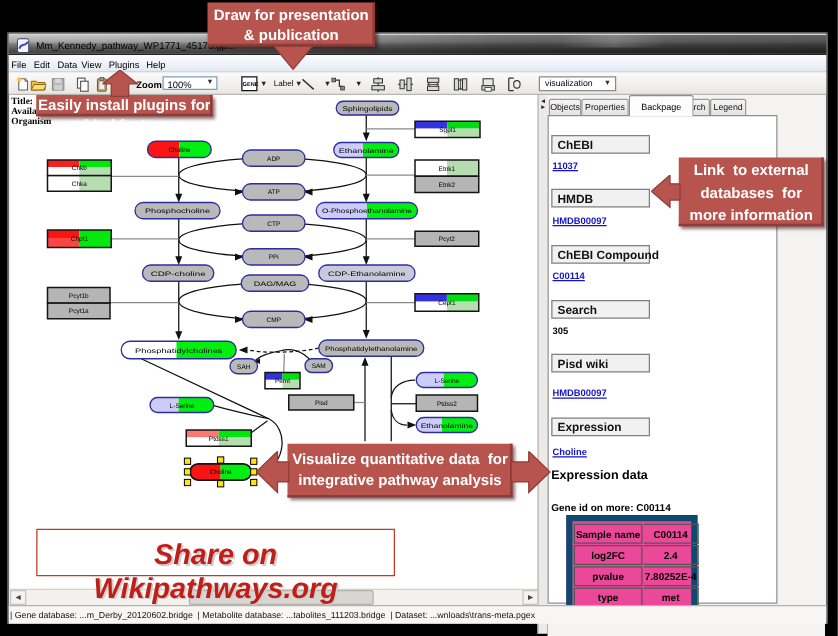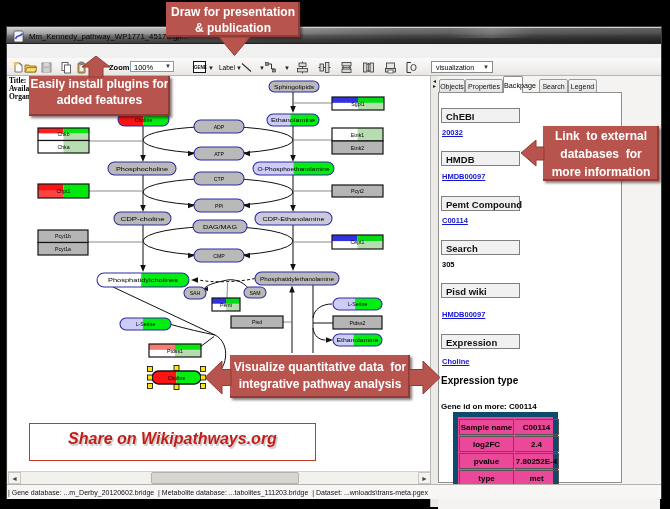--- a/index.html
+++ b/index.html
@@ -16,20 +16,28 @@
 background:linear-gradient(to right,rgba(0,0,0,0) 0%,rgba(0,0,0,.10) 30%,rgba(0,0,0,.42) 60%,rgba(0,0,0,.52) 100%),
 linear-gradient(to bottom,#cacaca 0%,#a8a8a8 35%,#7c7c7c 50%,#565656 75%,#404040 100%);
 border-top:1px solid #d4d4d4;border-bottom:1px solid #222">
 <svg class="abs" style="left:6px;top:2px" width="12" height="13" viewBox="0 0 12 13">
 <rect x="1" y="1" width="9" height="11" rx="1.5" fill="#f4f4ff" stroke="#445" stroke-width="0.8"></rect>
 <path d="M2.5 9 C4 4,6 8,9.5 3.5" stroke="#3b49c4" stroke-width="1.6" fill="none"></path>
       </svg>
 <div class="abs" style="left:22px;top:4px;font-size:7.8px;color:#000">Mm_Kennedy_pathway_WP1771_45176.gp...</div>
 <div class="abs" style="left:430px;top:0;width:120px;height:10px;background:linear-gradient(105deg,rgba(255,255,255,0) 10%,rgba(255,255,255,.18) 45%,rgba(255,255,255,0) 80%)"></div>
 </div>
+    <div class="abs" style="left:0;top:17px;width:100%;height:14px;background:linear-gradient(to bottom,#fcfdfe,#edf1f8 60%,#e4e9f2);border-bottom:1px solid #c8cdd8;font-size:7.5px;color:#000">
+      <span class="abs" style="left:2px;top:3px">File</span>
+      <span class="abs" style="left:20px;top:3px">Edit</span>
+      <span class="abs" style="left:39px;top:3px">Data</span>
+      <span class="abs" style="left:58px;top:3px">View</span>
+      <span class="abs" style="left:80px;top:3px">Plugins</span>
+      <span class="abs" style="left:110px;top:3px">Help</span>
+    </div>
     <div class="abs" style="left:0;top:31px;width:100%;height:18px;background:linear-gradient(to bottom,#fbfaf9,#f0eeeb 70%,#e8e6e2);border-bottom:1px solid #b9b6b1">
       <svg class="abs" style="left:5px;top:3px" width="13" height="13" viewBox="0 0 13 13">
         <path d="M3 2 h5 l2 2 v7 h-7 z" fill="#fff" stroke="#666" stroke-width="0.9"></path>
         <path d="M8 2 l2 2 h-2 z" fill="#dcdcdc" stroke="#666" stroke-width="0.7"></path>
         <circle cx="3.5" cy="2.5" r="1.8" fill="#f7c53a"></circle>
       </svg>
       <svg class="abs" style="left:17px;top:3px" width="13" height="13" viewBox="0 0 13 13">
         <path d="M1 4 h4 l1 1 h6 v6 h-11 z" fill="#f0c040" stroke="#8a6a10" stroke-width="0.8"></path>
         <path d="M1 11 l2.2-4.4 h10 L11 11 z" fill="#fadb7a" stroke="#8a6a10" stroke-width="0.8"></path>
       </svg>
@@ -336,62 +344,62 @@
 <div class="abs" style="right:0;top:0;width:13px;height:12px;background:#f4f3f1;border:1px solid #c9c6c0;font-size:7px;color:#444;text-align:center;line-height:11px">►</div>
 <div class="abs" style="left:143px;top:0;width:148px;height:12px;background:#d8d6d2;border:1px solid #b5b2ac;border-radius:2px"></div>
 </div>
     <div class="abs" style="left:423px;top:49px;width:8px;height:431px;background:#eceae7;border-left:1px solid #b9b6b1">
 <div class="abs" style="left:1px;top:3px;font-size:5px;color:#222;line-height:5px">◄<br>►</div>
     </div>
     <div class="abs" style="left:431px;top:49px;width:222px;height:434px;background:#f4f3f1">
       <div class="abs" style="left:0;top:0;width:100%;height:17px">
         <div class="abs" style="left:1px;top:3px;width:26px;height:14px;background:linear-gradient(#f4f4f4,#e3e3e3);border:1px solid #9a9a9a;border-radius:2px 2px 0 0;font-size:7px;text-align:center;padding-top:3px;color:#111">Objects</div>
         <div class="abs" style="left:27px;top:3px;width:38px;height:14px;background:linear-gradient(#f4f4f4,#e3e3e3);border:1px solid #9a9a9a;border-radius:2px 2px 0 0;font-size:7px;text-align:center;padding-top:3px;color:#111">Properties</div>
-        <div class="abs" style="left:65px;top:0;width:20px;height:17px;background:#fdfdfd;border:1px solid #8f8f8f;border-bottom:none;border-radius:2px 2px 0 0;font-size:7.2px;text-align:left;padding-top:4px;z-index:5">Backpage</div>
+        <div class="abs" style="left:65px;top:0;width:52px;height:17px;background:#fdfdfd;border:1px solid #8f8f8f;border-bottom:none;border-radius:2px 2px 0 0;font-size:7.2px;text-align:center;padding-top:4px;z-index:5">Backpage</div>
         <div class="abs" style="left:101px;top:3px;width:29px;height:14px;background:linear-gradient(#f4f4f4,#e3e3e3);border:1px solid #9a9a9a;border-radius:2px 2px 0 0;font-size:7px;text-align:center;padding-top:3px;color:#111">Search</div>
         <div class="abs" style="left:130px;top:3px;width:29px;height:14px;background:linear-gradient(#f4f4f4,#e3e3e3);border:1px solid #9a9a9a;border-radius:2px 2px 0 0;font-size:7px;text-align:center;padding-top:3px;color:#111">Legend</div>
       </div>
       <div class="abs" style="left:0;top:16px;width:184px;height:391px;background:#fff;border:1px solid #8f8f8f">
         <div class="hdrbox" style="top:15px">ChEBI</div>
         <div class="hdrbox" style="top:58px">HMDB</div>
-        <div class="hdrbox" style="top:103px">Pemt Compound</div>
+        <div class="hdrbox" style="top:103px">ChEBI Compound</div>
         <div class="hdrbox" style="top:147px">Search</div>
         <div class="hdrbox" style="top:190px">Pisd wiki</div>
         <div class="hdrbox" style="top:241px">Expression</div>
-        <div class="lnk" style="top:35px">20032</div>
+        <div class="lnk" style="top:35px">11037</div>
         <div class="lnk" style="top:79px">HMDB00097</div>
         <div class="lnk" style="top:123px">C00114</div>
         <div class="lnk" style="top:217px">HMDB00097</div>
         <div class="lnk" style="top:264px">Choline</div>
         <div class="abs" style="left:3px;top:167px;font-size:7.5px;font-weight:bold">305</div>
-        <div class="abs" style="left:2px;top:282px;font-size:10px;font-weight:bold">Expression type</div>
+        <div class="abs" style="left:2px;top:282px;font-size:10px;font-weight:bold">Expression data</div>
         <div class="abs" style="left:2px;top:309px;font-size:8px;font-weight:bold">Gene id on more: C00114</div>
         <div class="abs" style="left:14px;top:319px;width:105px;border:5px solid #0c4a6e;padding:1px;background:#ec4899">
           <div style="height:16px;margin:1px 0;white-space:nowrap"><span style="display:inline-block;width:55px;height:16px;border:1px solid #555;font-size:8px;font-weight:bold;text-align:center;line-height:15px;vertical-align:top">Sample name</span><span style="display:inline-block;width:44px;height:16px;border:1px solid #555;border-left:none;font-size:8px;font-weight:bold;text-align:center;line-height:15px;vertical-align:top;margin-left:1px">C00114</span></div>
           <div style="height:16px;margin:1px 0;white-space:nowrap"><span style="display:inline-block;width:55px;height:16px;border:1px solid #555;font-size:8px;font-weight:bold;text-align:center;line-height:15px;vertical-align:top">log2FC</span><span style="display:inline-block;width:44px;height:16px;border:1px solid #555;border-left:none;font-size:8px;font-weight:bold;text-align:center;line-height:15px;vertical-align:top;margin-left:1px">2.4</span></div>
           <div style="height:16px;margin:1px 0;white-space:nowrap"><span style="display:inline-block;width:55px;height:16px;border:1px solid #555;font-size:8px;font-weight:bold;text-align:center;line-height:15px;vertical-align:top">pvalue</span><span style="display:inline-block;width:44px;height:16px;border:1px solid #555;border-left:none;font-size:8px;font-weight:bold;text-align:center;line-height:15px;vertical-align:top;margin-left:1px">7.80252E-4</span></div>
           <div style="height:16px;margin:1px 0;white-space:nowrap"><span style="display:inline-block;width:55px;height:16px;border:1px solid #555;font-size:8px;font-weight:bold;text-align:center;line-height:15px;vertical-align:top">type</span><span style="display:inline-block;width:44px;height:16px;border:1px solid #555;border-left:none;font-size:8px;font-weight:bold;text-align:center;line-height:15px;vertical-align:top;margin-left:1px">met</span></div>
         </div>
       </div>
     </div>
     <div class="abs" style="left:0;top:457px;width:100%;height:15px;background:#f7f6f5;border-top:1px solid #b5b2ad;font-size:7px;color:#111;padding:3.5px 0 0 1px;white-space:nowrap">| Gene database: ...m_Derby_20120602.bridge&nbsp; | Metabolite database: ...tabolites_111203.bridge&nbsp; | Dataset: ...wnloads\trans-meta.pgex</div>
   </div>
 <div class="callout" style="left:166px;top:2px;width:134px;height:35px;font-size:12px;line-height:16px;padding-top:2px"><div class="sh"></div>Draw for presentation<br>&amp; publication</div>
 <svg class="abs" style="left:219px;top:36.5px;z-index:41" width="33" height="20.5">
     <polygon points="15.5,18.5 0,0.0 31,0.0" fill="#b8544e" stroke="#8f3b37" stroke-width="1"></polygon>
   </svg>
-<div class="callout" style="left:29px;top:76px;width:141px;height:40px;font-size:12px;line-height:15.5px;padding-top:1px"><div class="sh"></div>Easily install plugins for<br>added features</div>
+<div class="callout" style="left:29px;top:76px;width:141px;height:17px;font-size:12px;line-height:15.5px;padding-top:1px"><div class="sh"></div>Easily install plugins for<br>added features</div>
 <svg class="abs" style="left:82px;top:56px;z-index:41" width="30" height="23">
     <polygon points="14,0 28,11 21,11 21,21 7,21 7,11 0,11" fill="#b8544e" stroke="#8f3b37" stroke-width="1"></polygon>
   </svg>
 <div class="callout" style="left:543px;top:126px;width:116px;height:55px;font-size:12px;line-height:18px;padding-top:1px"><div class="sh"></div>Link&nbsp; to external<br>databases&nbsp; for<br>more information</div>
 <svg class="abs" style="left:521px;top:140px;z-index:41" width="25" height="28">
     <polygon points="0,13 15,0 15,7 23,7 23,20 15,20 15,26" fill="#b8544e" stroke="#8f3b37" stroke-width="1"></polygon>
   </svg>
 <div class="callout" style="left:230px;top:355px;width:180px;height:43px;font-size:12px;line-height:17px;padding-top:4px"><div class="sh"></div>Visualize quantitative data&nbsp; for<br>integrative pathway analysis</div>
 <svg class="abs" style="left:205px;top:360.5px;z-index:41" width="28" height="35.0">
     <polygon points="0,16.5 17,0.0 17,8.5 26,8.5 26,24.5 17,24.5 17,33.0" fill="#b8544e" stroke="#8f3b37" stroke-width="1"></polygon>
   </svg>
 <svg class="abs" style="left:409px;top:360.5px;z-index:41" width="33" height="35.0">
     <polygon points="31,16.5 14,0.0 14,8.5 0,8.5 0,24.5 14,24.5 14,33.0" fill="#b8544e" stroke="#8f3b37" stroke-width="1"></polygon>
   </svg>
 <div class="abs" style="left:29px;top:423px;width:287px;height:38px;background:#fff;border:1.5px solid #c0392b;z-index:35;text-align:center">
-<div style="font-family:'Liberation Sans',sans-serif;font-style:italic;font-weight:bold;font-size:16px;color:#c01e18;margin-top:6px;text-shadow:1.5px 1.5px 0 #cfcfcf">Share on Wikipathways.org</div>
+<div style="font-family:'Liberation Sans',sans-serif;font-style:italic;font-weight:bold;font-size:23px;color:#c01e18;margin-top:6px;text-shadow:1.5px 1.5px 0 #cfcfcf">Share on Wikipathways.org</div>
   </div>
 </body></html>

